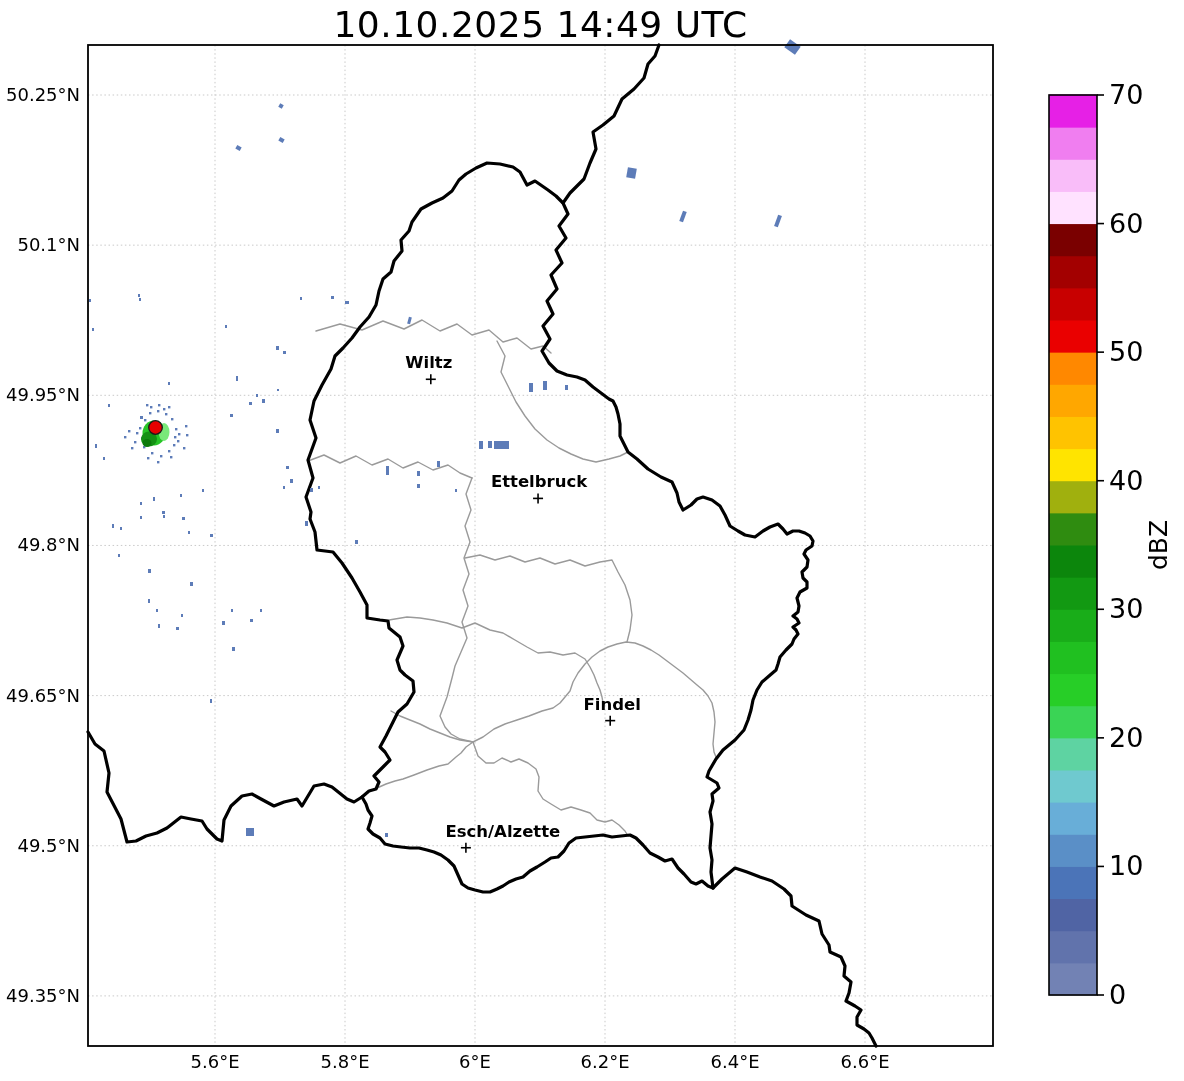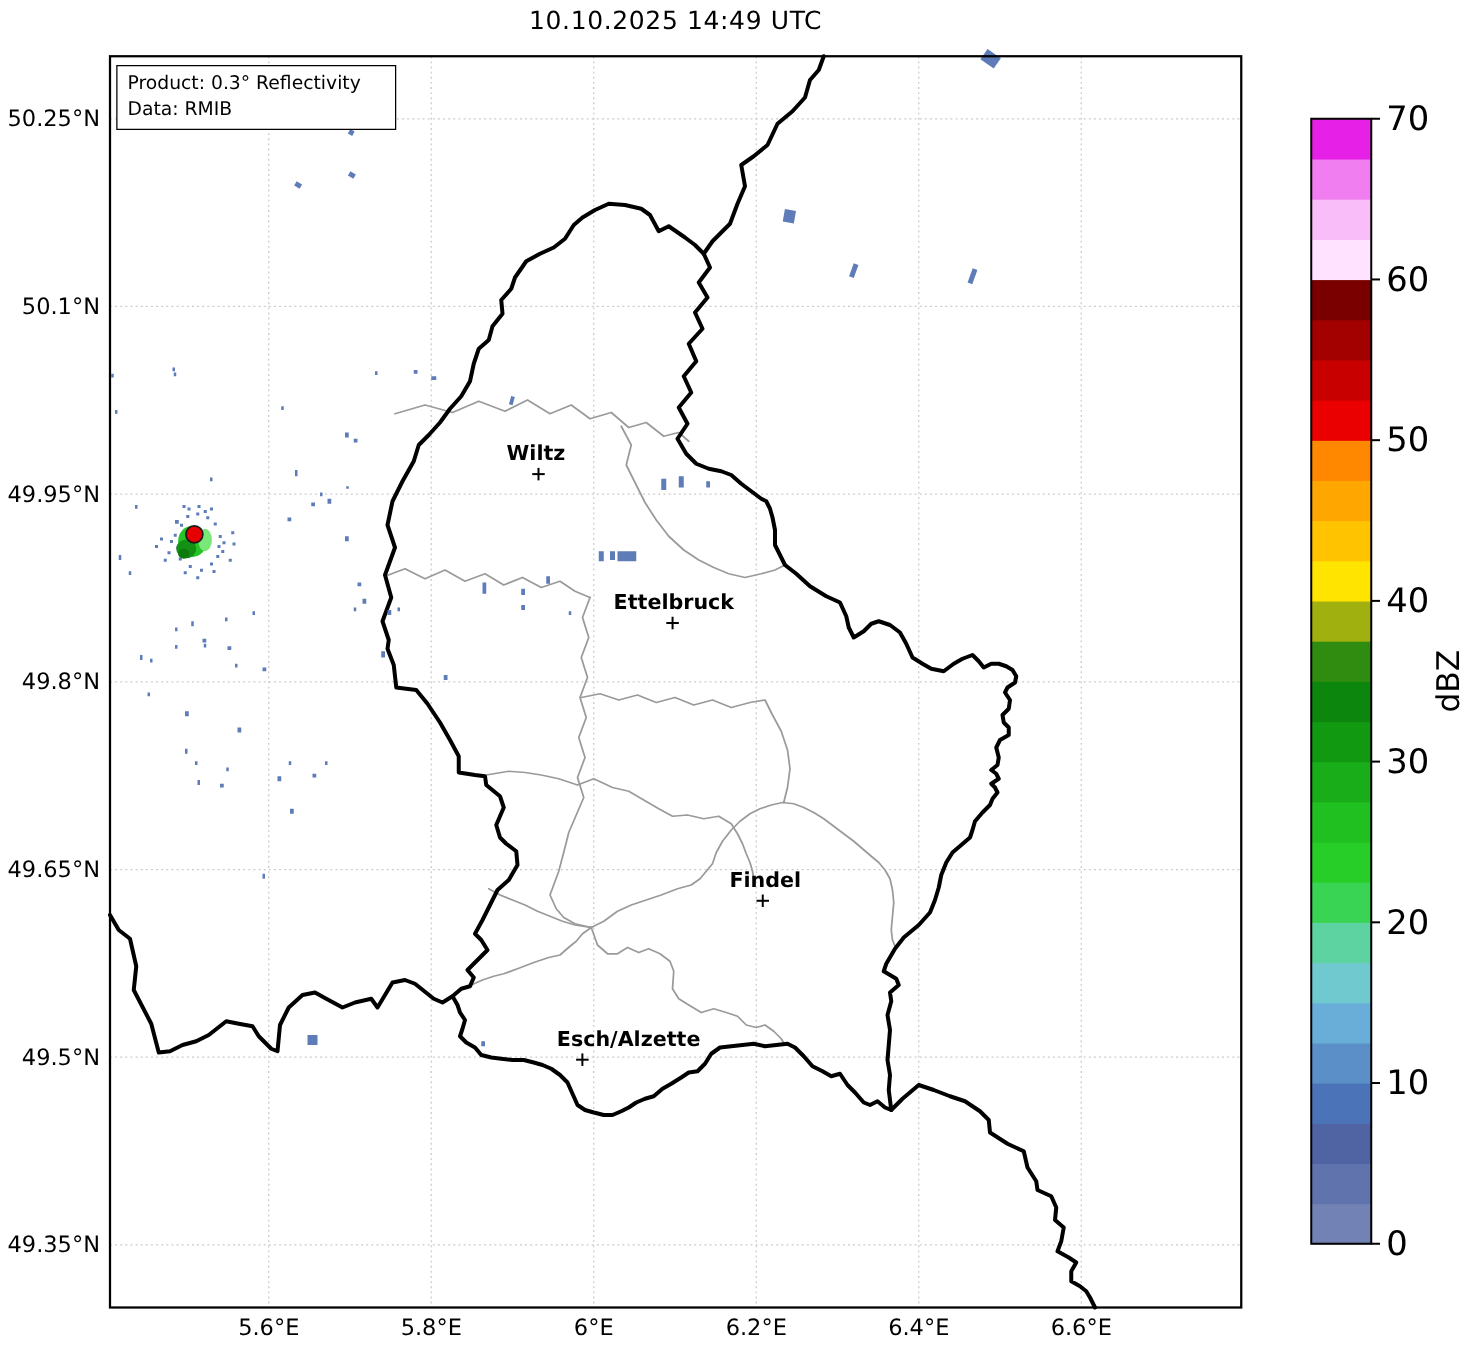--- a/index.html
+++ b/index.html
@@ -1,41 +1,37 @@
 <!DOCTYPE html>
 <html><head>
 <meta charset="utf-8">
 <style>
   html,body{margin:0;padding:0;background:#fff;}
   body{width:1184px;height:1081px;font-family:"DejaVu Sans",sans-serif;position:relative;overflow:hidden;color:#000;}
   #stage{position:absolute;left:0;top:0;width:1184px;height:1081px;}
-  #plot-title{position:absolute;left:88px;top:4px;width:905px;text-align:center;font-size:20px;letter-spacing:0.5px;}
+  #plot-title{position:absolute;left:88px;top:4px;width:905px;text-align:center;font-size:36px;letter-spacing:0.5px;}
   #info-box{position:absolute;left:93px;top:52px;width:224px;box-sizing:border-box;background:#fff;border:1.5px solid #000;padding:3px 8px 5px 8px;font-size:15px;line-height:21px;z-index:4;}
   svg{position:absolute;left:0;top:0;}
   .frame{fill:none;stroke:#000;stroke-width:1.8;}
   .country{fill:none;stroke:#000;stroke-width:3.2;stroke-linejoin:round;stroke-linecap:round;}
   .canton{fill:none;stroke:#9a9a9a;stroke-width:1.4;stroke-linejoin:round;stroke-linecap:round;}
   .gridline{stroke:#c9c9c9;stroke-width:1;stroke-dasharray:1.5 2.6;}
   .ticklabel{font-size:18px;fill:#000;}
   .cbarlabel{font-size:27px;fill:#000;}
   .citylabel{font-size:16.5px;font-weight:bold;fill:#000;}
   .citymark{stroke:#000;stroke-width:1.6;}
   .cbartick{stroke:#000;stroke-width:1.6;}
 </style>
 </head>
 <body>
 
 <div id="stage">
 
   <div id="plot-title">10.10.2025 14:49 UTC</div>
 
-  <div id="info-box">
-    <div>Product: 0.3° Reflectivity</div>
-    <div>Data: RMIB</div>
-  </div>
 
   <svg id="map-svg" width="1184" height="1081" viewBox="0 0 1184 1081">
 
     <g id="grid-layer">
         <line x1="215" y1="45" x2="215" y2="1046" class="gridline"></line>
         <line x1="345.0000000000001" y1="45" x2="345.0000000000001" y2="1046" class="gridline"></line>
         <line x1="475.0000000000002" y1="45" x2="475.0000000000002" y2="1046" class="gridline"></line>
         <line x1="605.0000000000003" y1="45" x2="605.0000000000003" y2="1046" class="gridline"></line>
         <line x1="735.0000000000005" y1="45" x2="735.0000000000005" y2="1046" class="gridline"></line>
         <line x1="865" y1="45" x2="865" y2="1046" class="gridline"></line>

